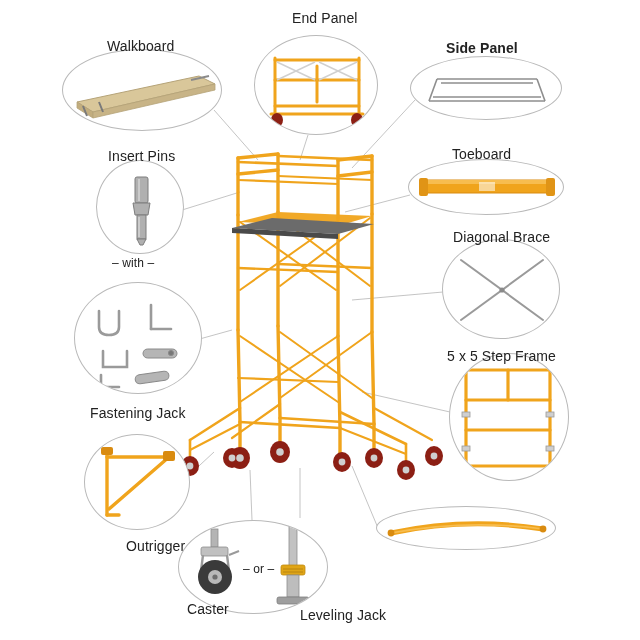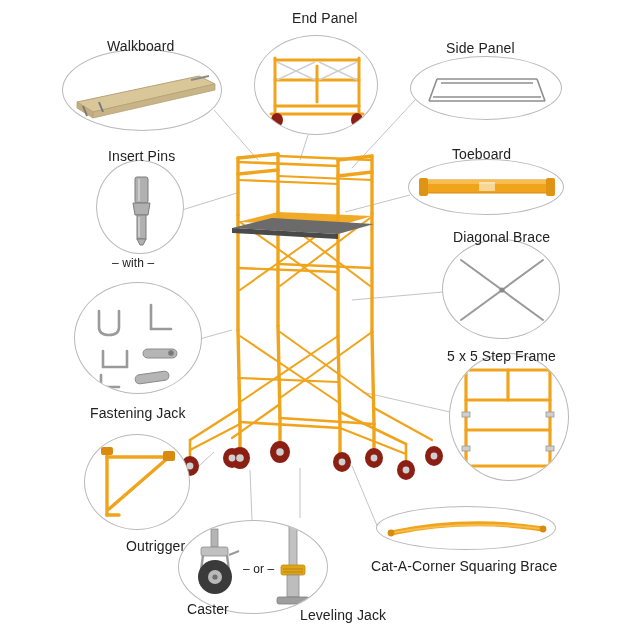--- a/index.html
+++ b/index.html
@@ -182,21 +182,21 @@
       <g stroke="#8e8e8e" stroke-width="1.6" fill="none">
         <path d="M26,22 L126,22"></path>
         <path d="M18,44 L134,44"></path>
         <path d="M26,22 L18,44"></path>
         <path d="M126,22 L134,44"></path>
         <path d="M30,26 L122,26"></path>
         <path d="M22,40 L130,40"></path>
       </g>
     </svg>
   </div>
-  <div class="label" style="left:446px;top:40px;">Side Panel</div>
+  <div class="label" style="left:446px;top:40px;font-weight:bold;">Side Panel</div>
 
   <div class="callout" style="left:96px;top:160px;width:88px;height:94px;">
     <svg width="88" height="94" viewBox="0 0 88 94">
       <g fill="#b0b0b0" stroke="#7d7d7d" stroke-width="1">
         <rect x="38" y="16" width="13" height="26" rx="2"></rect>
         <polygon points="36,42 53,42 51,54 38,54"></polygon>
         <rect x="40" y="54" width="9" height="24"></rect>
         <polygon points="40,78 49,78 46,84 43,84"></polygon>
       </g>
       <g stroke="#ffffff" stroke-width="1" opacity=".7">
@@ -312,15 +312,14 @@
   <div class="label" style="left:300px;top:607px;">Leveling Jack</div>
 
   <div class="callout" style="left:376px;top:506px;width:180px;height:44px;">
     <svg width="180" height="44" viewBox="0 0 180 44">
       <path d="M14,26 Q90,10 166,22" stroke="#f0a41c" stroke-width="5" fill="none" stroke-linecap="round"></path>
       <path d="M14,26 Q90,12 166,22" stroke="#f7bd4f" stroke-width="1.6" fill="none"></path>
       <circle cx="14" cy="26" r="3.4" fill="#d98b10"></circle>
       <circle cx="166" cy="22" r="3.4" fill="#d98b10"></circle>
     </svg>
   </div>
-  <div class="label" style="left:371px;top:558px;">Cat-A-Corner Squaring Brace</div>
 
 </div>
 
 </body></html>

